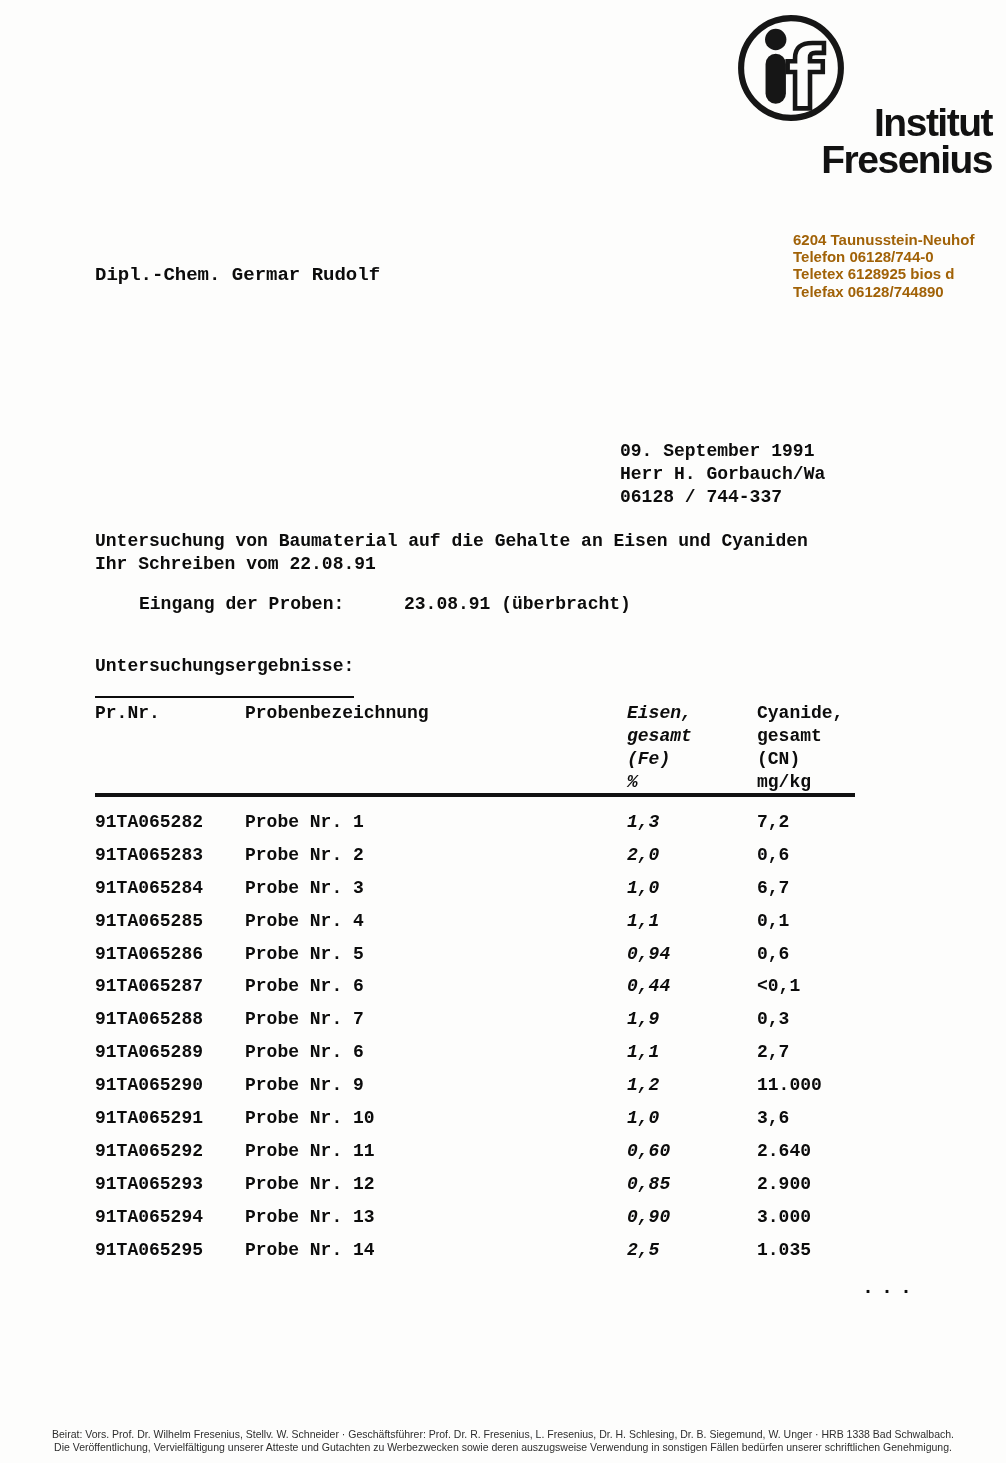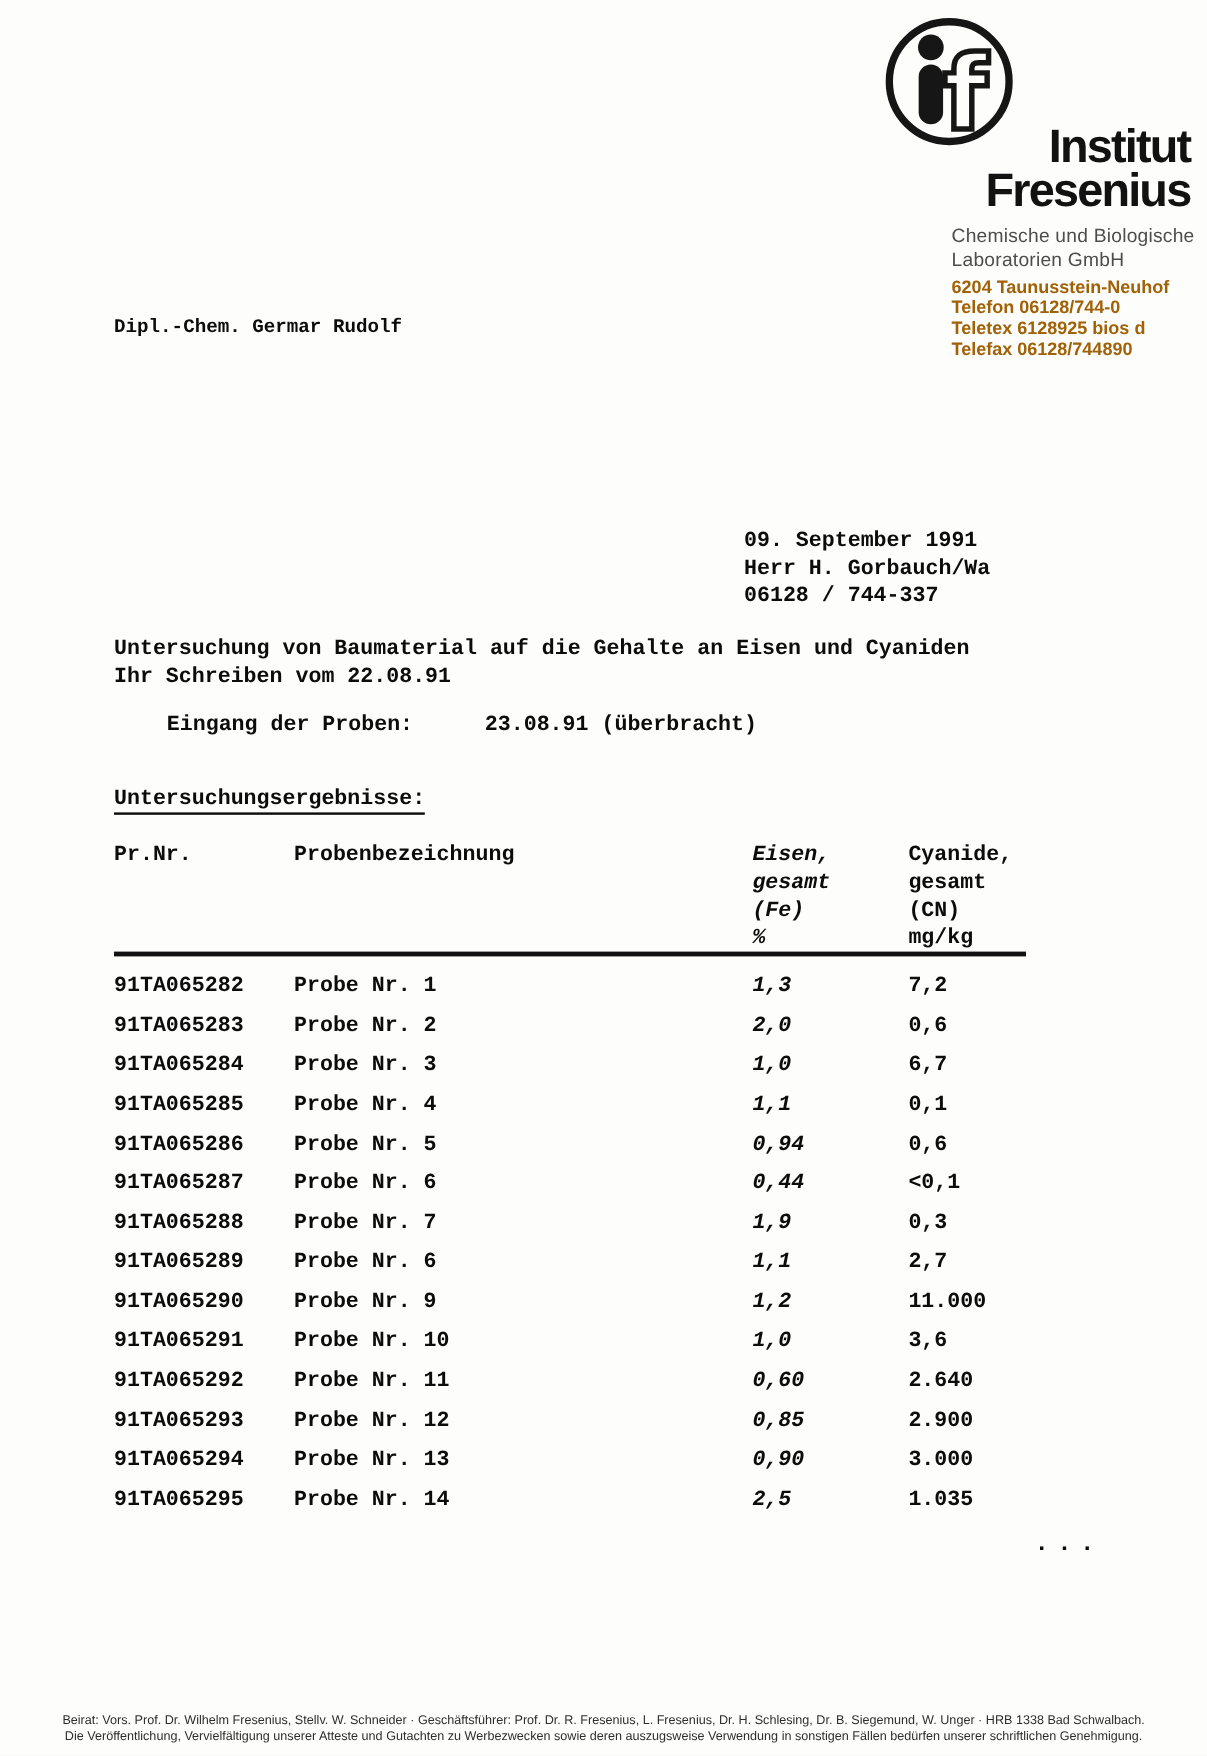--- a/index.html
+++ b/index.html
@@ -22,31 +22,31 @@
   }
   .subtitle {
     left:793px; top:188px; font-size:16px; line-height:19.5px;
     color:#4d4d4d; letter-spacing:0.2px;
   }
   .addr {
     left:793px; top:231px; font-size:15px; line-height:17.2px;
     font-weight:bold; color:#a16207;
   }
   
-  .addressee { left:95px; top:264px; font-size:16px; }
+  .addressee { left:95px; top:264px; font-size:19px; }
   .ref-left  { left:95px;  top:440px; line-height:23px; }
   .ref-right { left:620px; top:440px; line-height:23px; }
   
   .subject { left:95px; top:530px; line-height:23px; }
   .receipt { left:95px; top:594px; display:flex; }
   .receipt .rlabel { width:265px;margin-left:44px; }
   
   .results-heading {
     left:95px; top:656px; display:inline-block;
-    border-bottom:2.5px solid #0c0c0c; padding-bottom:1px;
+    border-bottom:2.5px solid #0c0c0c; padding-bottom:20px;
   }
   .thead { left:95px; top:702px; display:flex; line-height:23px; }
   .c1 { width:150px; } .c2 { width:382px; } .c3 { width:130px;font-style:italic; } .c4 { flex:1; }
   .thead-rule { left:95px; top:793px; width:760px; height:3.5px; background:#111; }
   .tbody { left:95px; top:812px; width:860px; }
   .trow { display:flex; height:32.9px; align-items:flex-start; }
   
   .cont { left:862px; top:1276px; font-size:20px; letter-spacing:7px; }
   .footer {
     left:0; top:1428px; width:100%; text-align:center;
@@ -63,24 +63,20 @@
     <circle cx="40" cy="27" r="10.5" fill="#161616"></circle>
     <rect x="30" y="41" width="20" height="49" rx="10" fill="#161616"></rect>
     <text x="50" y="94" font-family="'DejaVu Sans', sans-serif" font-size="84" font-weight="bold" fill="#fdfdfc" stroke="#161616" stroke-width="4.5">f</text>
   </svg>
 
   <div class="abs brand">
     <div>Institut</div>
     <div>Fresenius</div>
   </div>
 
-  <div class="abs subtitle">
-    <div>Chemische und Biologische</div>
-    <div>Laboratorien GmbH</div>
-  </div>
 
   <div class="abs addr">
     <div>6204 Taunusstein-Neuhof</div>
     <div>Telefon 06128/744-0</div>
     <div>Teletex 6128925 bios d</div>
     <div>Telefax 06128/744890</div>
   </div>
 
   <div class="abs mono addressee">Dipl.-Chem. Germar Rudolf</div>
 

